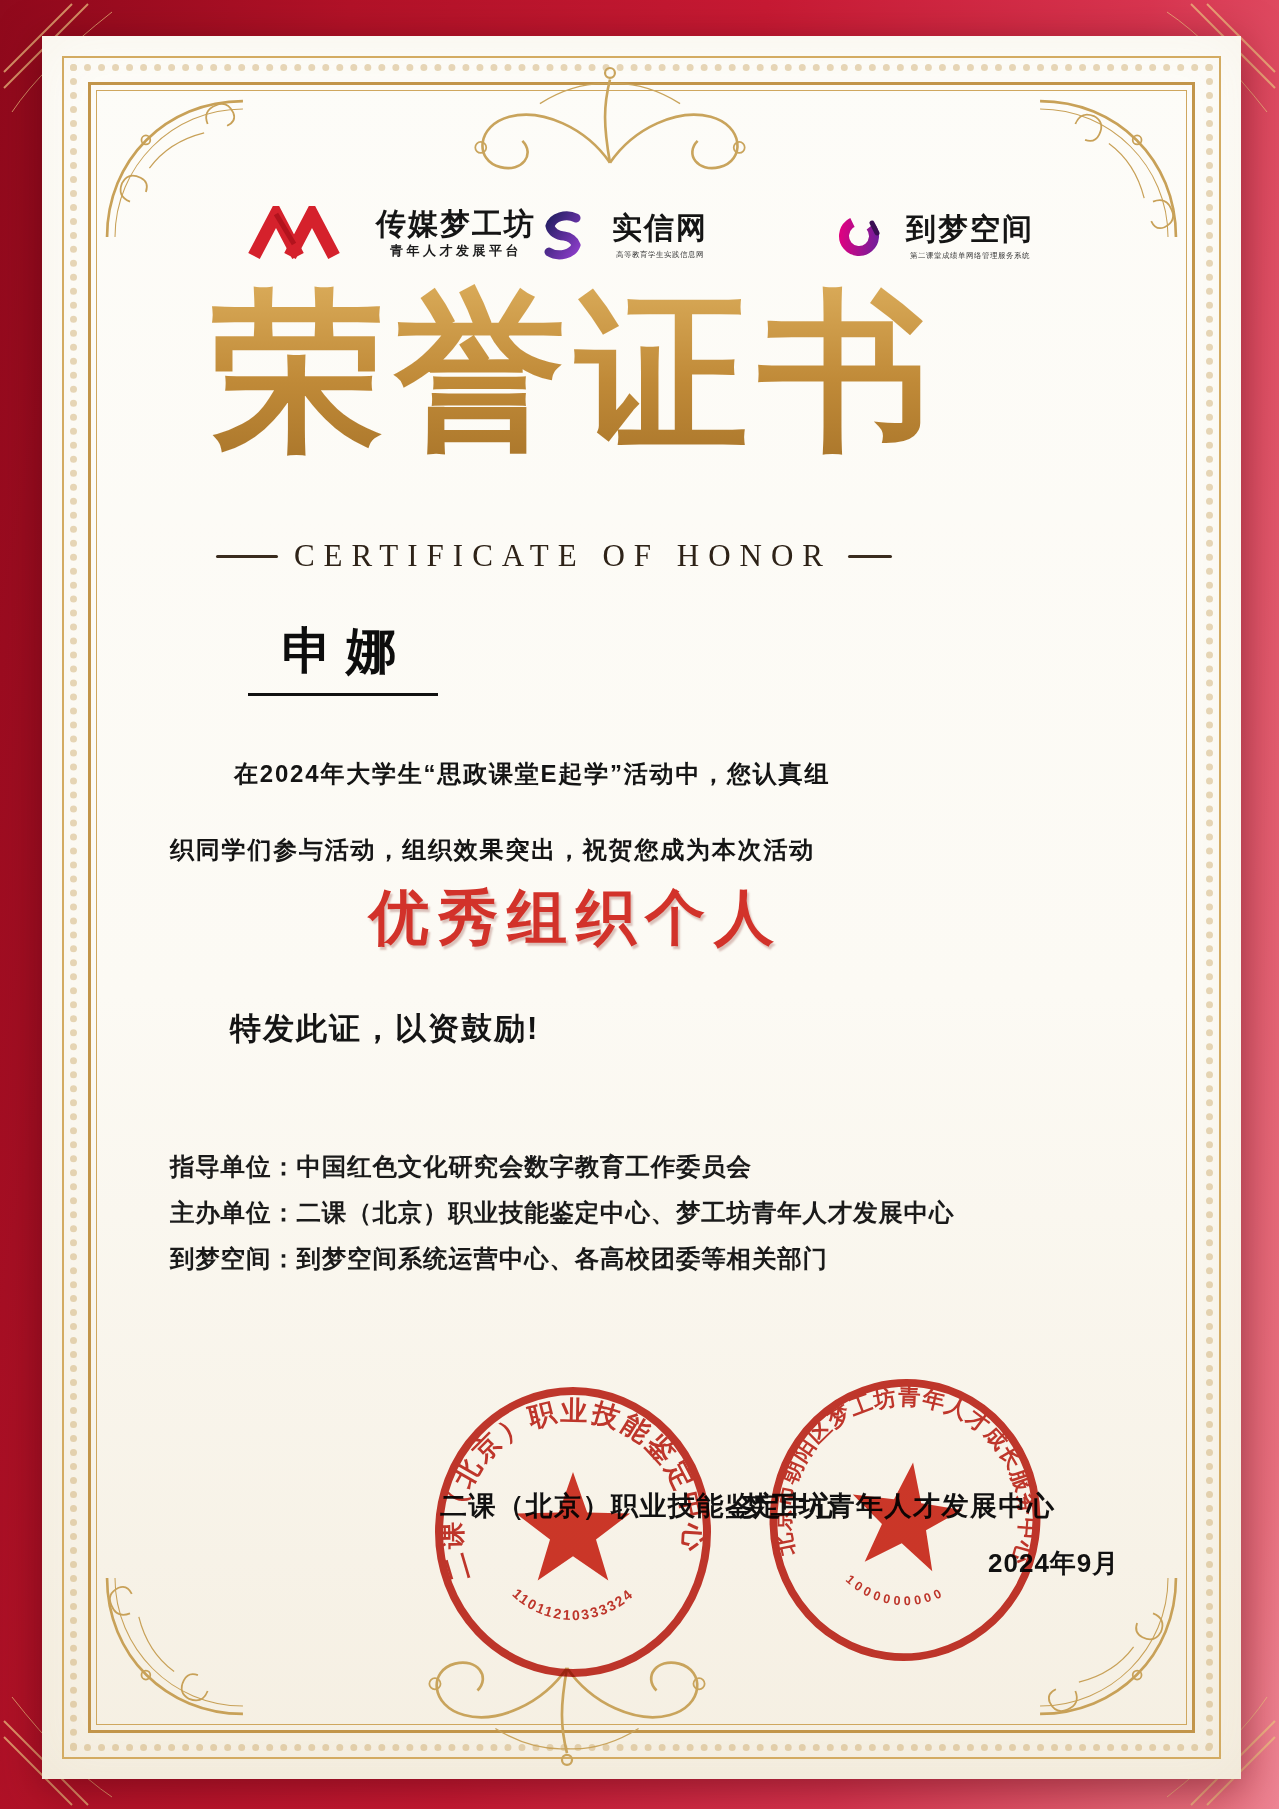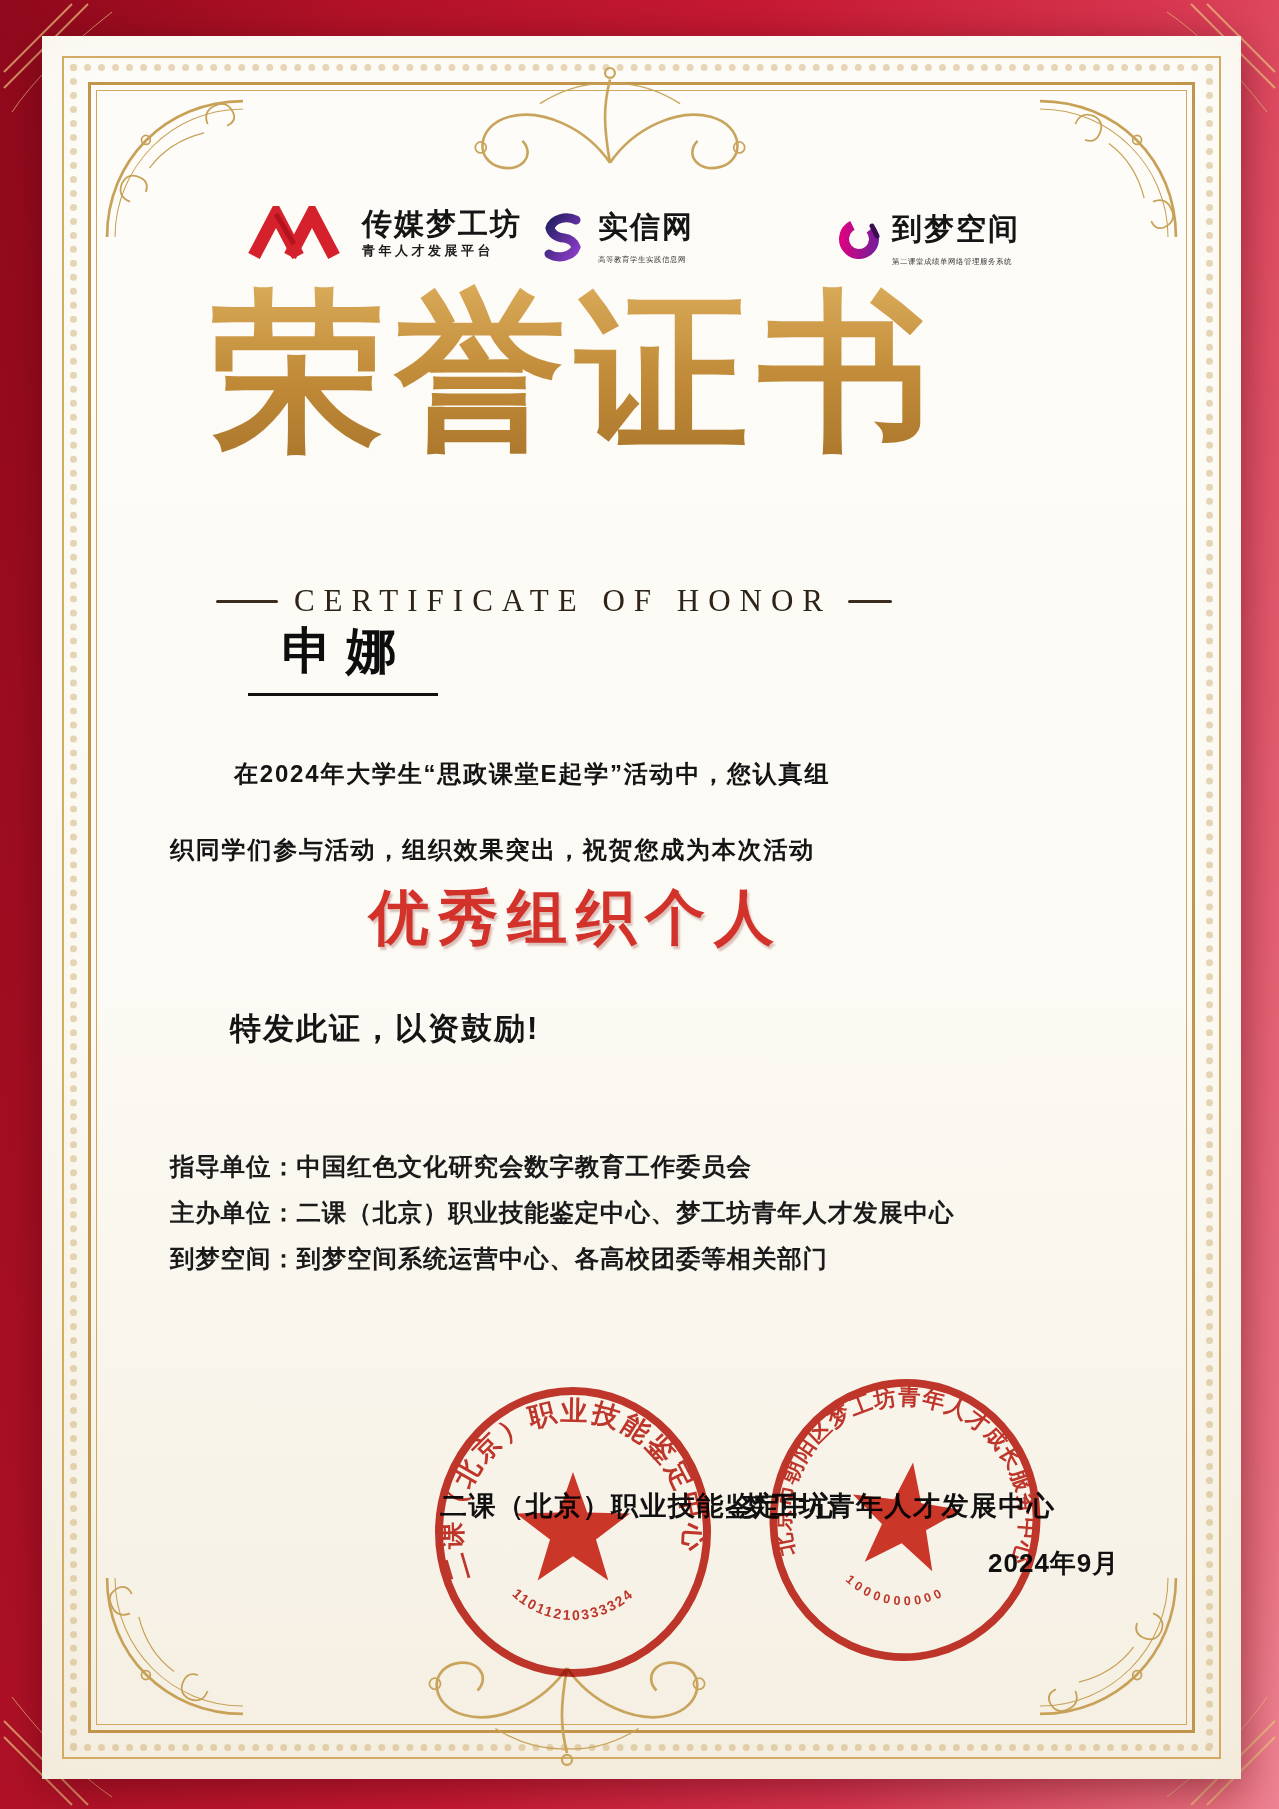--- a/index.html
+++ b/index.html
@@ -29,41 +29,41 @@
   .c-tl{left:58px;top:58px;}
   .c-tr{right:58px;top:58px;transform:rotate(90deg);}
   .c-br{right:58px;bottom:58px;transform:rotate(180deg);}
   .c-bl{left:58px;bottom:58px;transform:rotate(270deg);}
 
   .flourish{position:absolute;pointer-events:none;}
   .fl-top{left:338px;top:26px;width:460px;height:118px;}
   .fl-bottom{left:290px;top:1615px;width:470px;height:120px;transform:scaleY(-1);}
 
   
-  .logo{position:absolute;display:flex;align-items:center;gap:10px;}
+  .logo{position:absolute;display:flex;align-items:center;gap:24px;text-align:center;}
   .logo1{left:206px;top:170px;}
   .logo2{left:496px;top:174px;}
   .logo3{left:794px;top:176px;}
   .logo .col{display:flex;flex-direction:column;line-height:1.12;}
   .logo .lname{font-size:30px;font-weight:bold;color:#151515;letter-spacing:2px;white-space:nowrap;}
   .logo1 .lsub{font-size:13px;font-weight:bold;color:#1c1c1c;letter-spacing:3.5px;margin-top:3px;white-space:nowrap;}
-  .logo2 .lsub,.logo3 .lsub{font-size:7.5px;color:#3a3a3a;letter-spacing:.5px;margin-top:12px;white-space:nowrap;}
+  .logo2 .lsub,.logo3 .lsub{font-size:7.5px;color:#3a3a3a;letter-spacing:.5px;margin-top:6px;white-space:nowrap;}
 
   .content{position:absolute;left:128px;top:0;width:812px;}
 
   .title{position:absolute;top:236px;width:100%;text-align:center;
     font-family:"DejaVu Serif","Liberation Serif",serif;font-weight:700;
     font-size:172px;line-height:1.15;letter-spacing:10px;color:#c08a38;white-space:nowrap;}
   @supports ((-webkit-background-clip:text) or (background-clip:text)){
     .title{background:linear-gradient(180deg,#dcae5c 0%,#c08a38 55%,#a9752a 100%);
       -webkit-background-clip:text;background-clip:text;color:transparent;}
   }
 
   .certline{position:absolute;top:502px;width:100%;display:flex;align-items:center;justify-content:center;gap:16px;
-    transform:translateX(-22px);margin-top:45px;}
+    transform:translateX(-22px);}
   .certline .txt{font-family:"Liberation Serif",serif;font-size:31px;letter-spacing:9px;color:#2e2318;white-space:nowrap;}
   .dash{height:3px;background:#3a2c1e;border-radius:2px;}
   .dash-l{width:62px;}
   .dash-r{width:44px;}
 
   .name-wrap{position:absolute;top:582px;width:100%;text-align:left;transform:translateX(78px);}
   .name{display:inline-block;font-size:50px;font-weight:bold;color:#0d0d0d;letter-spacing:14px;
     padding:0 28px 8px 34px;border-bottom:3.5px solid #111;}
 
   .para{position:absolute;top:700px;width:100%;font-size:24px;font-weight:600;color:#141414;

